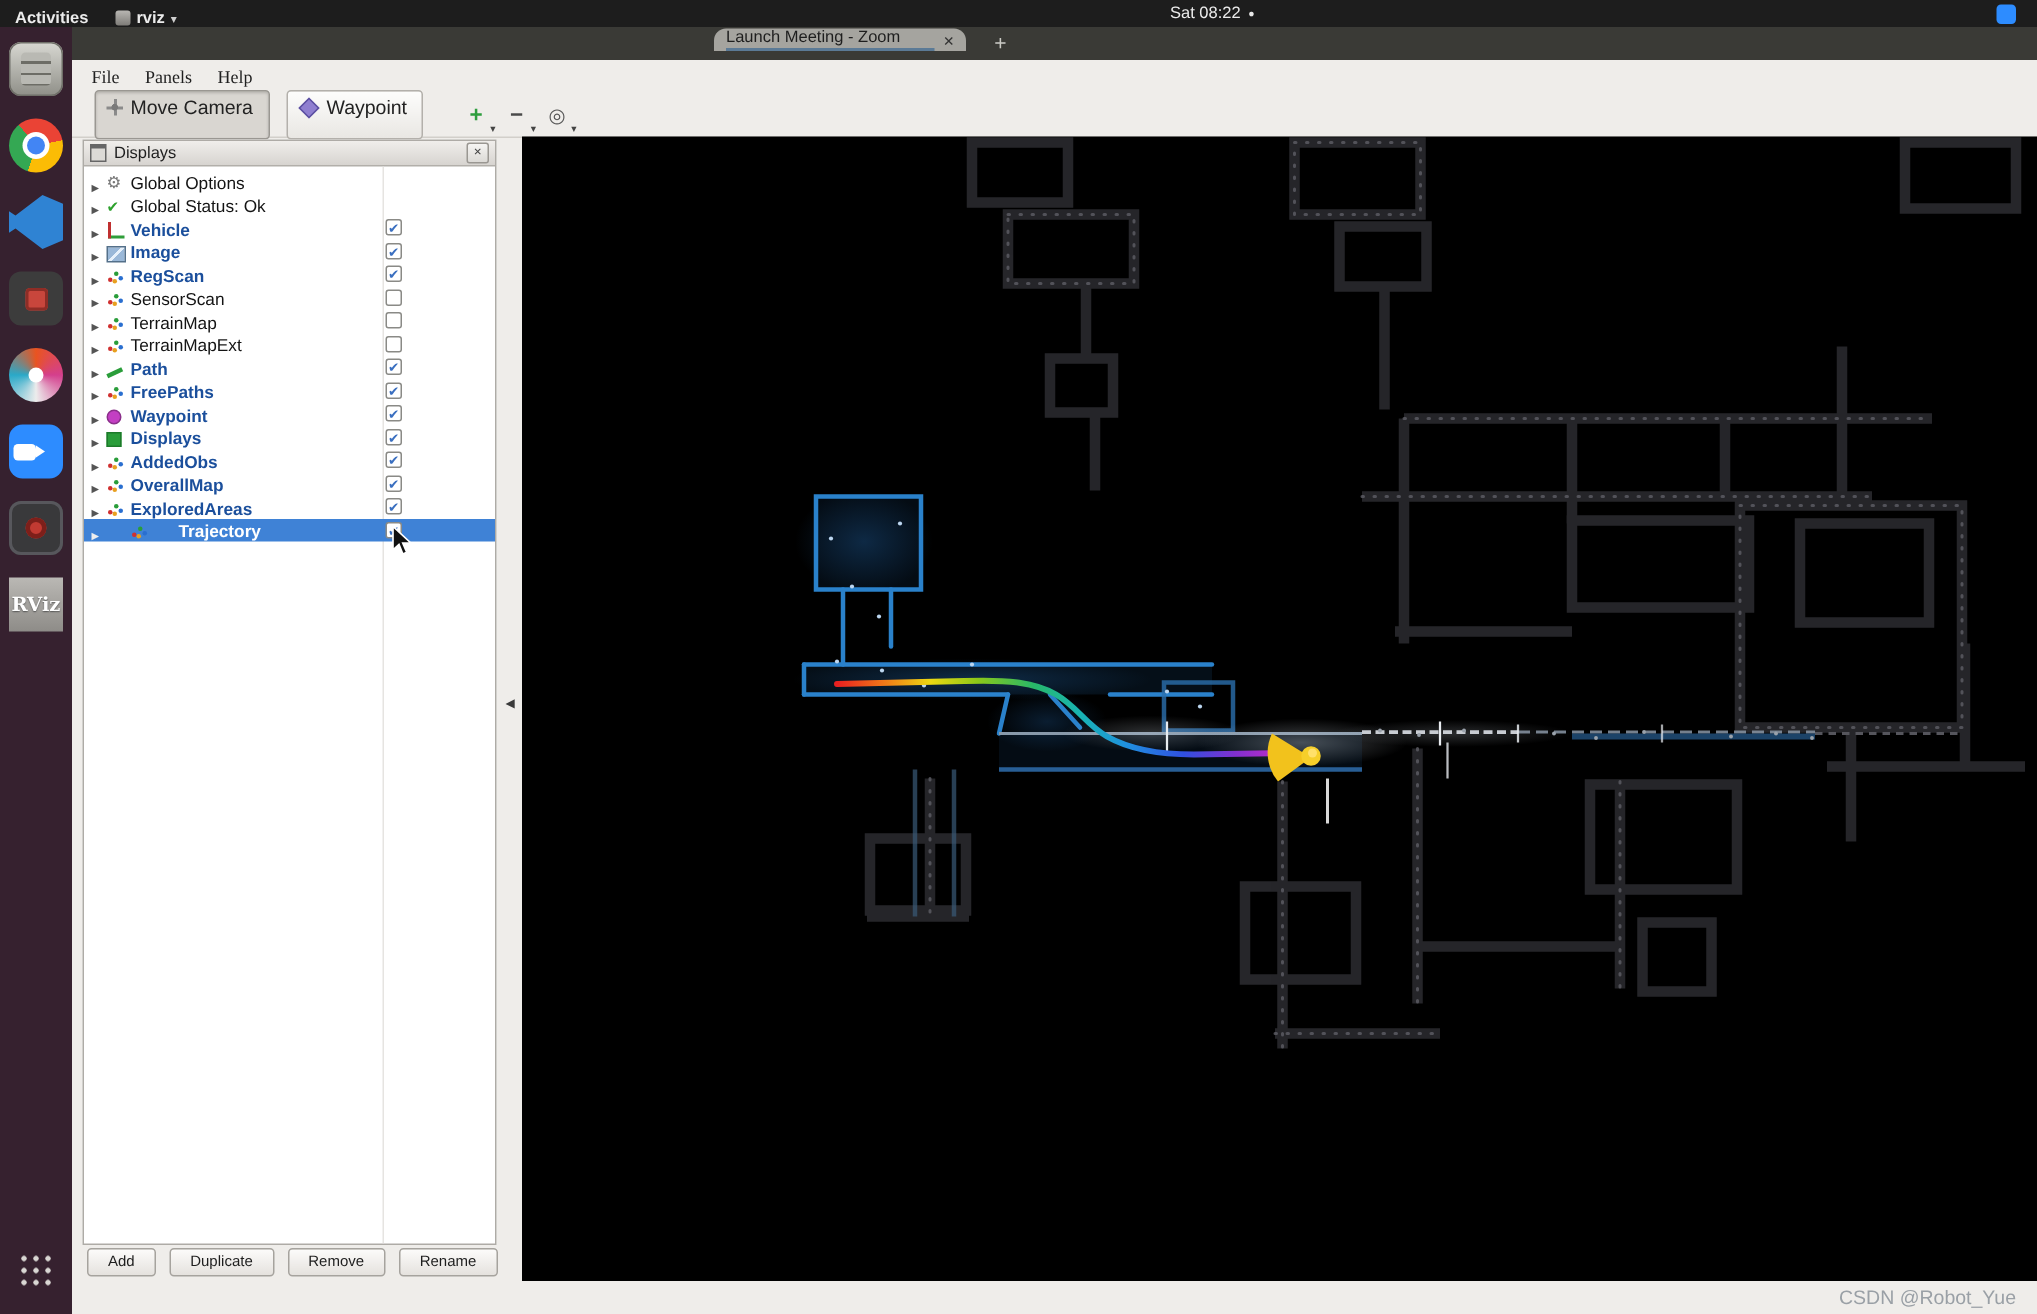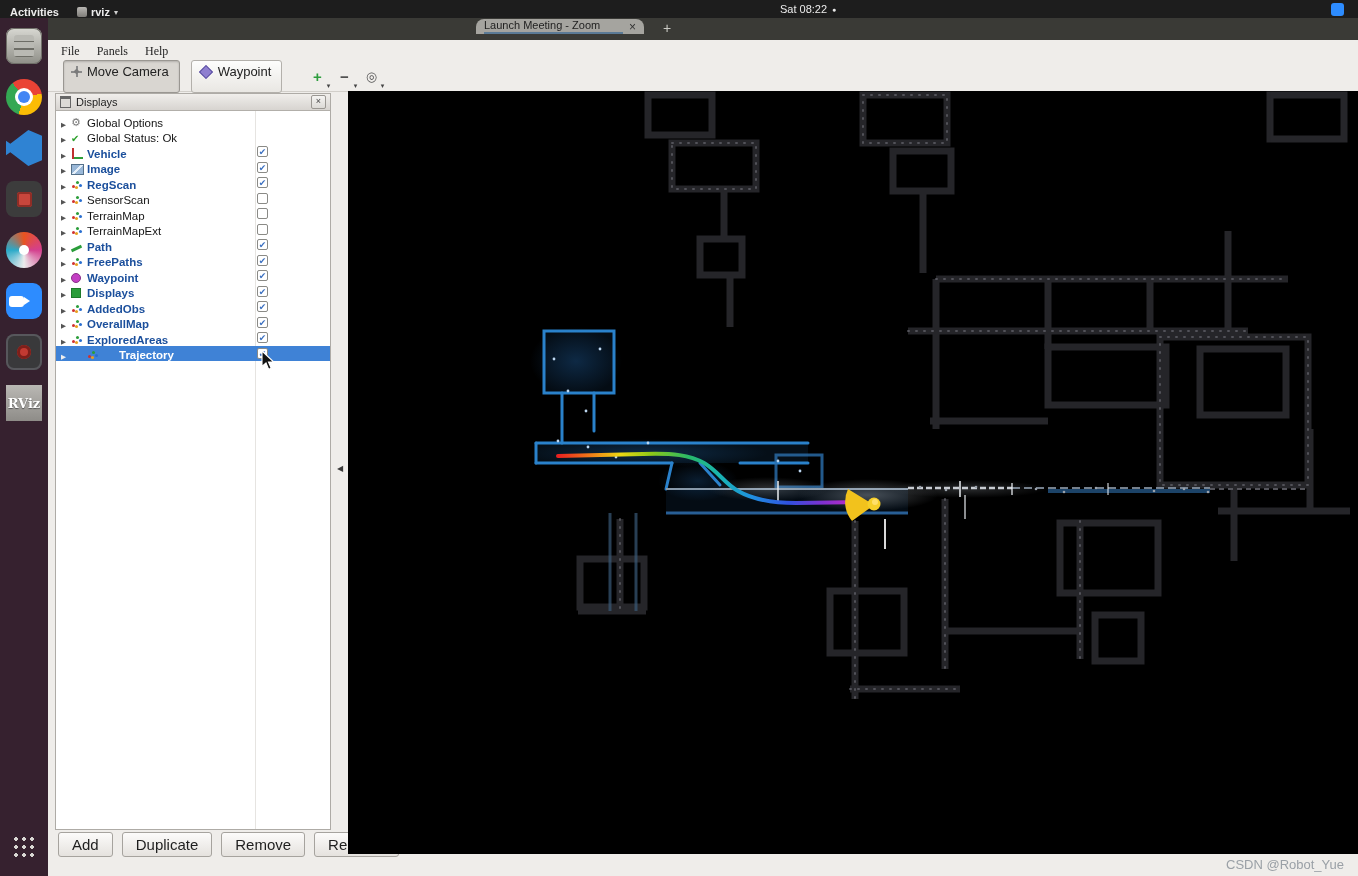--- a/index.html
+++ b/index.html
@@ -99,21 +99,21 @@
   .i-axes{background:linear-gradient(#c03030,#c03030) 1px 0/2px 11px no-repeat,
           linear-gradient(#2f9e3a,#2f9e3a) 1px 9px/11px 2px no-repeat;}
   .i-image::before{content:"";width:11px;height:9px;border:1px solid #54708a;
     background:linear-gradient(135deg,#9ab8d8 42%,#e6f0fa 42% 58%,#9ab8d8 58%);}
   .i-pointcloud::before{content:"";position:absolute;left:1px;top:6px;width:3px;height:3px;border-radius:50%;background:#d03030;
     box-shadow:4px -4px 0 #2a9d3a,7px -1px 0 #2a6fd0,3px 1px 0 #e8a020;}
   .i-path::before{content:"";width:11px;height:3px;background:#2a9d3a;transform:rotate(-25deg);margin-top:3px;}
   .i-pose::before{content:"";width:8px;height:8px;border-radius:50%;background:#c33fc3;border:1px solid #8a2f8a;}
   .i-marker::before{content:"";width:8px;height:8px;background:#2a9d3a;border:1px solid #1d7a2a;}
   .panel-buttons{position:absolute;left:10px;top:792px;display:flex;gap:9px;}
-  .pbtn{padding:3px 13px;font-size:15px;color:#1e1e1e;border:1px solid #a6a39e;border-radius:3px;
+  .pbtn{padding:3px 13px;font-size:10px;color:#1e1e1e;border:1px solid #a6a39e;border-radius:3px;
     background:linear-gradient(#fcfbfa,#e5e2de);}
   .splitter-arrow{position:absolute;left:289px;top:424px;font-size:8px;color:#3a3a3a;}
   
   .viewport{position:absolute;left:300px;top:51px;right:0;bottom:22px;background:#000;overflow:hidden;}
   
   .statusbar{position:absolute;left:0;right:0;bottom:0;height:22px;background:#edebe8;border-top:1px solid #c9c6c2;
     display:flex;align-items:center;padding-left:3px;box-sizing:border-box;font-size:11.5px;color:#1b1b1b;}
   .reset-btn{padding:1px 12px;border:1px solid #a6a39e;border-radius:3px;background:linear-gradient(#fcfbfa,#e5e2de);margin-right:9px;}
   .hk{font-weight:bold;}
   

